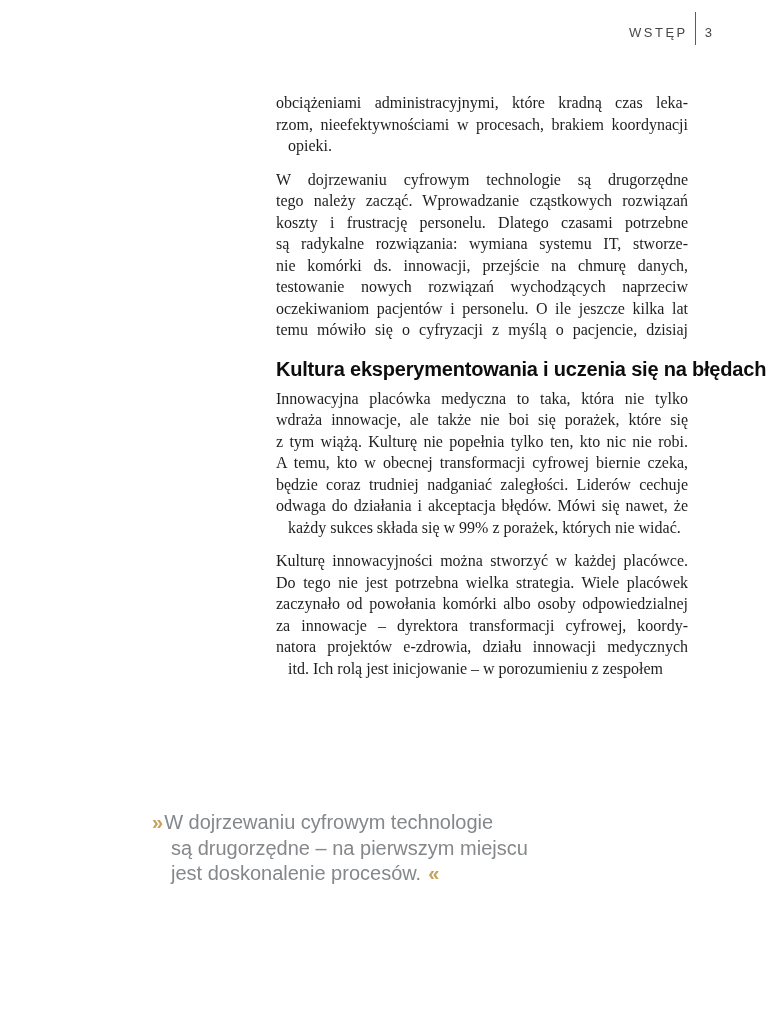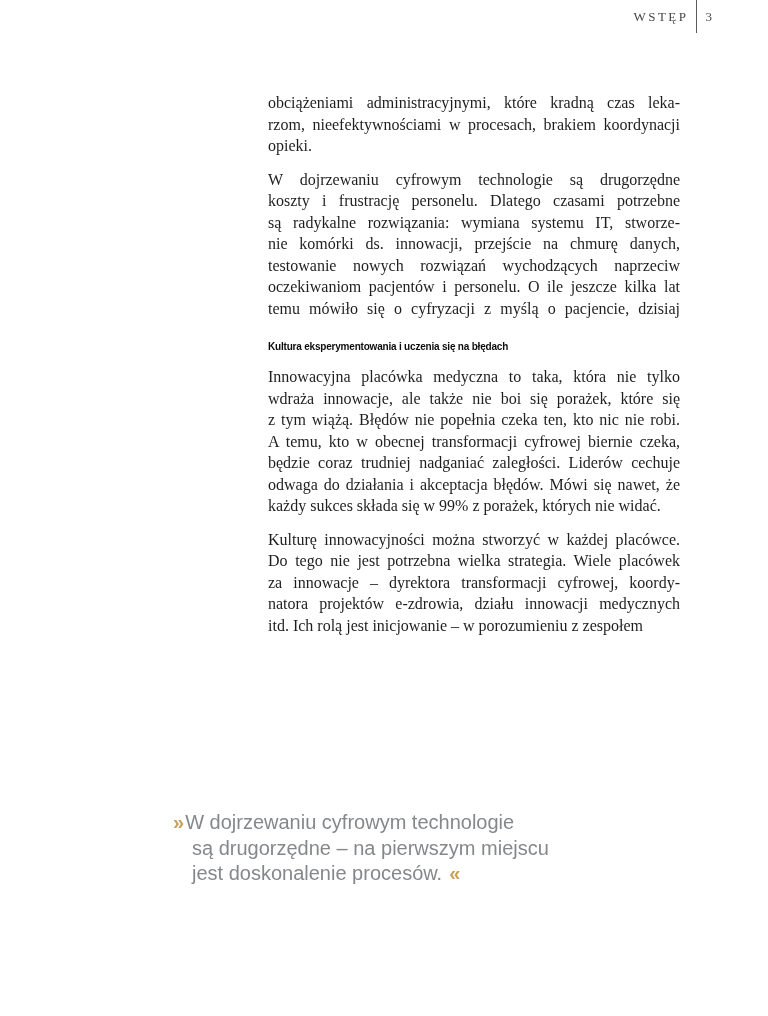--- a/index.html
+++ b/index.html
@@ -6,71 +6,71 @@
   .page{
     position:relative;
     width:768px;height:1016px;
     background:#ffffff;
     overflow:hidden;
     font-family:"Liberation Serif", serif;
   }
 
   
   .running-header{
-    position:absolute;top:0;right:56px;
-    display:flex;align-items:flex-start;
-    font-family:Liberation Serif, serif;
+    position:absolute;top:12px;right:56px;
+    display:flex;align-items:center;
+    font-family:Liberation Sans, sans-serif;
     color:#45484b;
   }
   .running-header .label,
   .running-header .pagenum{
     padding-top:9px;
     font-size:13px;
     letter-spacing:2.5px;
     line-height:16px;
   }
   .running-header .pagenum{letter-spacing:0;}
   .running-header .divider{
     width:1px;height:33px;
     background:#5a5d60;
     margin:0 9px 0 7px;
   }
 
   
   .article{
-    position:absolute;left:268px;top:92px;width:412px;
+    position:absolute;left:276px;top:92px;width:412px;
     color:#1e1e1e;
     font-size:16px;line-height:21.5px;
   }
   .paragraph{margin:0 0 12px 0;}
   .line{
     text-align:justify;
     text-align-last:justify;
   }
   .line.last{
     text-align-last:left;
+    margin-left:12px;
   }
   .section-heading{
     font-family:"Liberation Sans", sans-serif;
     font-weight:700;
-    font-size:10px;
+    font-size:20px;
     letter-spacing:-0.2px;
     color:#0d0d0d;
     white-space:nowrap;
     margin:18px 0 9px 0;
     line-height:20px;
   }
 
   
   .pull-quote{
     position:absolute;left:152px;top:810px;width:420px;
     font-family:"Liberation Sans", sans-serif;
     font-size:20px;line-height:25.5px;
     color:#85888b;
-    margin-left:21px;
   }
   .pull-quote .q-line{padding-left:19px;}
   .pull-quote .q-line.first{padding-left:0;}
   .q-mark{
     color:#c8a25c;
     font-weight:700;
   }
   .q-mark.open{margin-right:1px;}
   .q-mark.close{margin-left:7px;}
 </style>
@@ -86,40 +86,42 @@
   </div>
 
   <div class="article" id="article-blocks">
       <div class="paragraph">
         <div class="line">obciążeniami administracyjnymi, które kradną czas leka-</div>
         <div class="line">rzom, nieefektywnościami w procesach, brakiem koordynacji</div>
         <div class="line last">opieki.</div>
       </div>
       <div class="paragraph">
         <div class="line">W dojrzewaniu cyfrowym technologie są drugorzędne</div>
+        <div class="line">tego należy zacząć. Wprowadzanie cząstkowych rozwiązań</div>
         <div class="line">koszty i frustrację personelu. Dlatego czasami potrzebne</div>
         <div class="line">są radykalne rozwiązania: wymiana systemu IT, stworze-</div>
         <div class="line">nie komórki ds. innowacji, przejście na chmurę danych,</div>
         <div class="line">testowanie nowych rozwiązań wychodzących naprzeciw</div>
         <div class="line">oczekiwaniom pacjentów i personelu. O ile jeszcze kilka lat</div>
         <div class="line">temu mówiło się o cyfryzacji z myślą o pacjencie, dzisiaj</div>
       </div>
       <div class="section-heading">Kultura eksperymentowania i uczenia się na błędach</div>
       <div class="paragraph">
         <div class="line">Innowacyjna placówka medyczna to taka, która nie tylko</div>
         <div class="line">wdraża innowacje, ale także nie boi się porażek, które się</div>
-        <div class="line">z tym wiążą. Błędów nie popełnia czeka ten, kto nic nie robi.</div>
+        <div class="line">z tym wiążą. Kulturę nie popełnia tylko ten, kto nic nie robi.</div>
         <div class="line">A temu, kto w obecnej transformacji cyfrowej biernie czeka,</div>
         <div class="line">będzie coraz trudniej nadganiać zaległości. Liderów cechuje</div>
         <div class="line">odwaga do działania i akceptacja błędów. Mówi się nawet, że</div>
         <div class="line last">każdy sukces składa się w 99% z porażek, których nie widać.</div>
       </div>
       <div class="paragraph">
         <div class="line">Kulturę innowacyjności można stworzyć w każdej placówce.</div>
         <div class="line">Do tego nie jest potrzebna wielka strategia. Wiele placówek</div>
+        <div class="line">zaczynało od powołania komórki albo osoby odpowiedzialnej</div>
         <div class="line">za innowacje – dyrektora transformacji cyfrowej, koordy-</div>
         <div class="line">natora projektów e-zdrowia, działu innowacji medycznych</div>
         <div class="line last">itd. Ich rolą jest inicjowanie – w porozumieniu z zespołem</div>
       </div>
     </div>
 
   <div class="pull-quote" id="pull-quote">
       <div class="q-line first"><span class="q-mark open">»</span>W dojrzewaniu cyfrowym technologie</div>
       <div class="q-line">są drugorzędne – na pierwszym miejscu</div>
       <div class="q-line">jest doskonalenie procesów.<span class="q-mark close">«</span></div>

